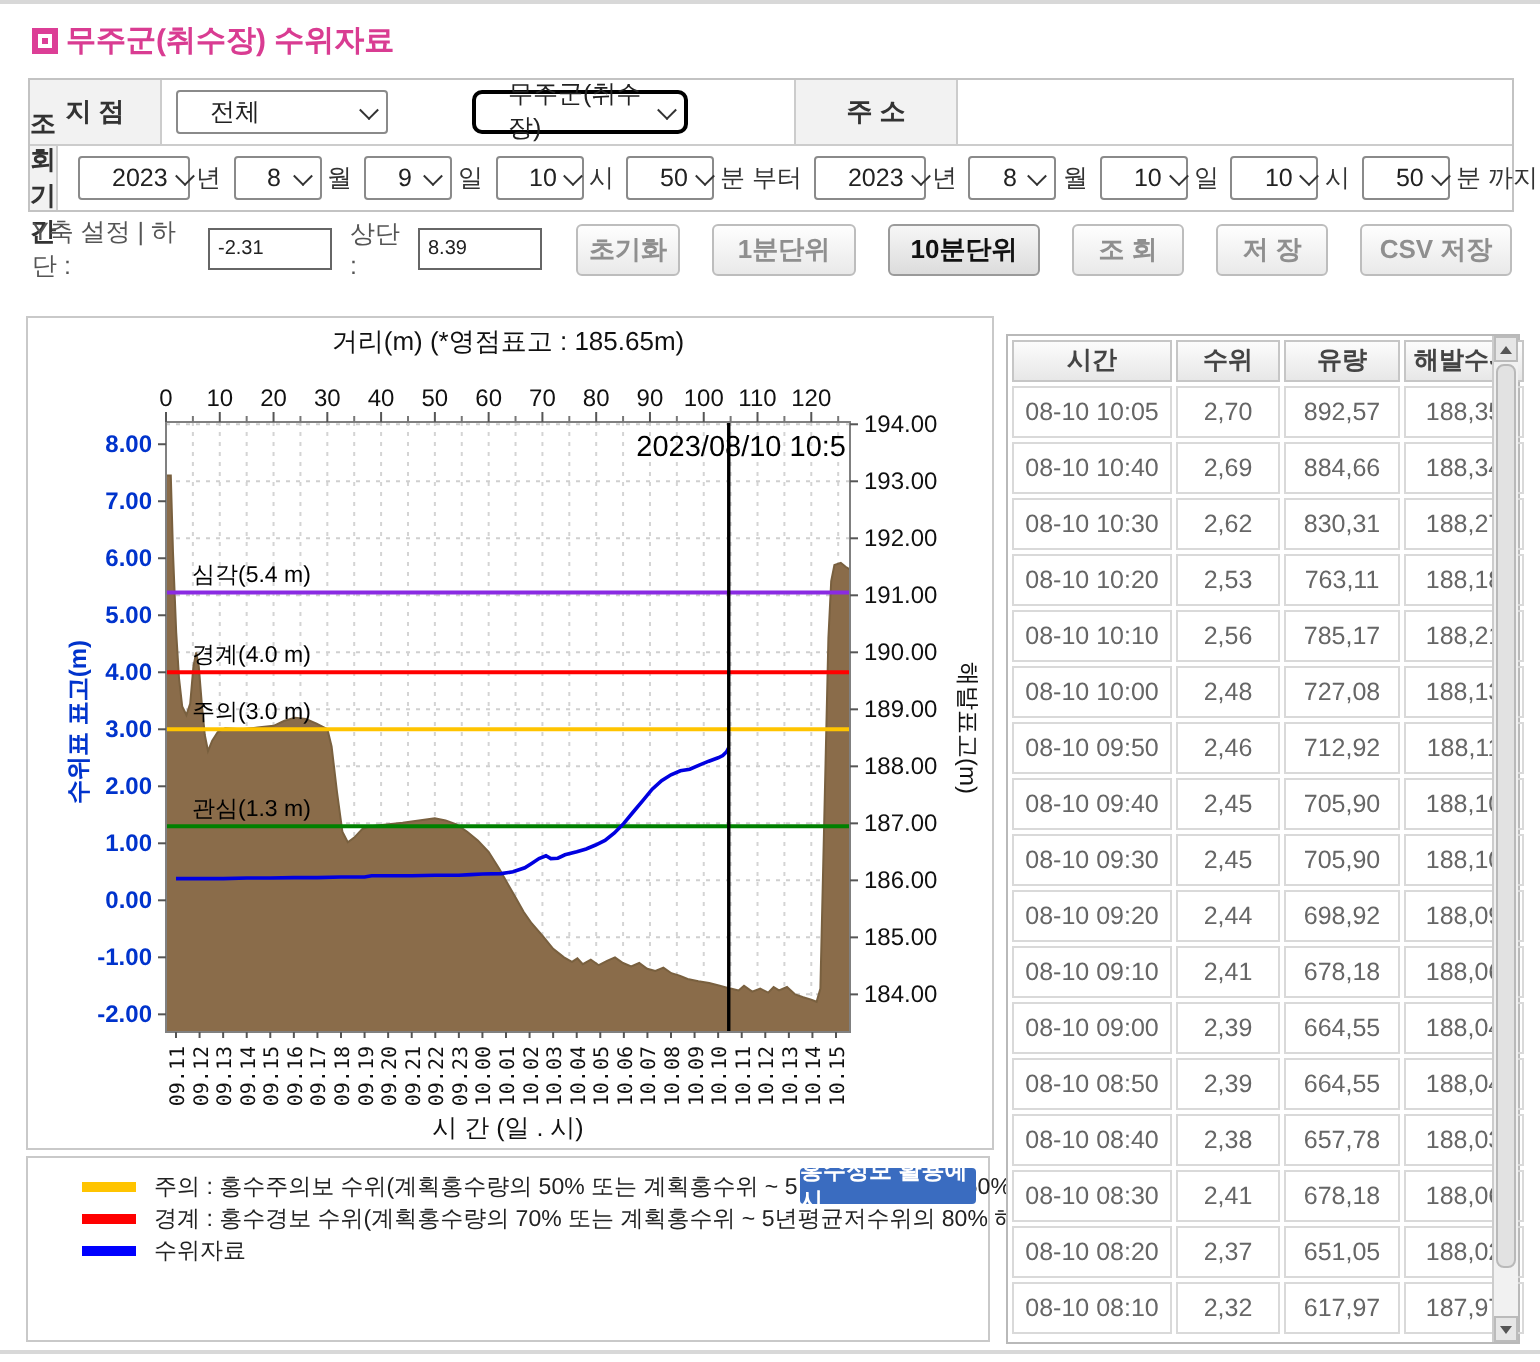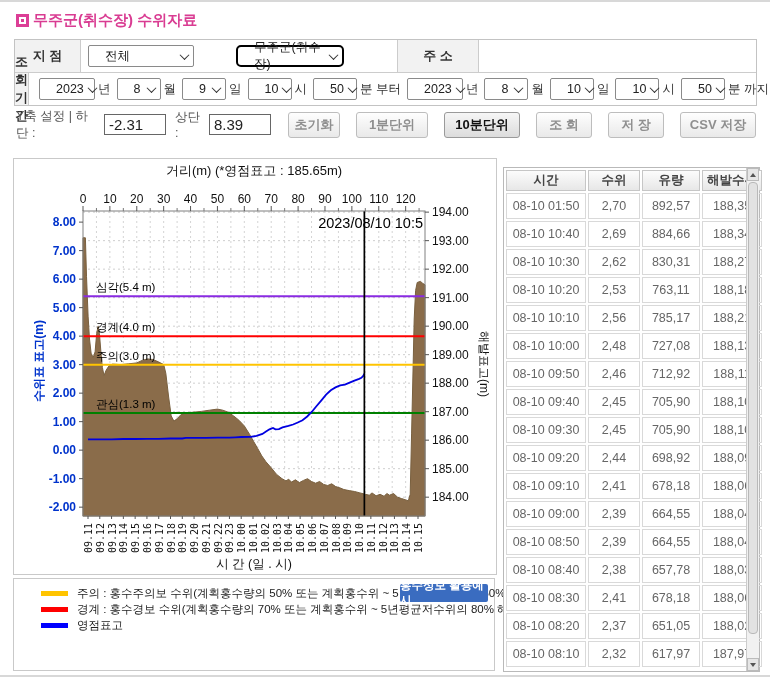--- a/index.html
+++ b/index.html
@@ -20,21 +20,21 @@
   .sel{height:22px;border:1px solid #8a8a8a;border-radius:2px;background:#fff;
        display:flex;align-items:center;justify-content:space-between;
        font-size:12.5px;color:#222;padding:0 5px 0 16px;box-sizing:border-box;}
   .sel .chev{width:6px;height:6px;border-right:1.8px solid #333;border-bottom:1.8px solid #333;
              transform:rotate(45deg) translate(-1px,-1px);margin-left:5px;flex:none;}
   .sel.focused{border:2px solid #000;border-radius:5px;}
   .unit{margin:0 3px 0 3px;font-size:12.5px;color:#333;white-space:nowrap;}
   
   #yaxis-row{position:absolute;top:111px;left:16px;width:740px;height:27px;
              display:flex;align-items:center;font-size:12.5px;color:#555;}
-  .num-input{width:52px;height:19px;border:1px solid #666;font-size:15px;padding:0 4px;color:#222;
+  .num-input{width:52px;height:19px;border:1px solid #666;font-size:10px;padding:0 4px;color:#222;
              font-family:inherit;}
   .btn{height:26px;border:1px solid #bdbdbd;border-radius:3px;cursor:pointer;
        background:linear-gradient(#fefefe,#e9e9e9);color:#8f8f8f;font-weight:bold;font-size:13px;
        display:flex;align-items:center;justify-content:center;box-sizing:border-box;flex:none;}
   .btn.active{color:#111;border-color:#9a9a9a;background:linear-gradient(#f6f6f6,#dcdcdc);}
   
   #chart-panel{position:absolute;top:158px;left:13px;width:482px;height:415px;
                border:1px solid #c9c9c9;background:#fff;}
   #chart-panel svg{font-family:inherit;display:block;}
   #legend-panel{position:absolute;top:578px;left:13px;width:482px;height:93px;
@@ -370,38 +370,38 @@
       <div class="lg-row">
         <div class="sw" style="background:#ffc400"></div>
         <div class="lg-txt">주의 : 홍수주의보 수위(계획홍수량의 50% 또는 계획홍수위 ~ 5년평균저수위의 60% 해당 수위)</div>
       </div>
       <div class="lg-row">
         <div class="sw" style="background:#ff0000"></div>
         <div class="lg-txt">경계 : 홍수경보 수위(계획홍수량의 70% 또는 계획홍수위 ~ 5년평균저수위의 80% 해당 수위)</div>
       </div>
       <div class="lg-row">
         <div class="sw" style="background:#0000ff"></div>
-        <div class="lg-txt">영점표고</div>
+        <div class="lg-txt">수위자료</div>
       </div>
     </div>
 </div>
 
 <div id="table-panel">
   <table id="data-table">
     <thead>
         <tr id="tbl-head">
           <th style="width: 78px;">시간</th>
           <th style="width: 50px;">수위</th>
           <th style="width: 56px;">유량</th>
           <th style="width: 58px;">해발수위</th>
         </tr>
       </thead>
     <tbody id="tbl-body">
         <tr>
-          <td>08-10 01:50</td>
+          <td>08-10 10:05</td>
           <td>2,70</td>
           <td>892,57</td>
           <td>188,35</td>
         </tr>
         <tr>
           <td>08-10 10:40</td>
           <td>2,69</td>
           <td>884,66</td>
           <td>188,34</td>
         </tr>

